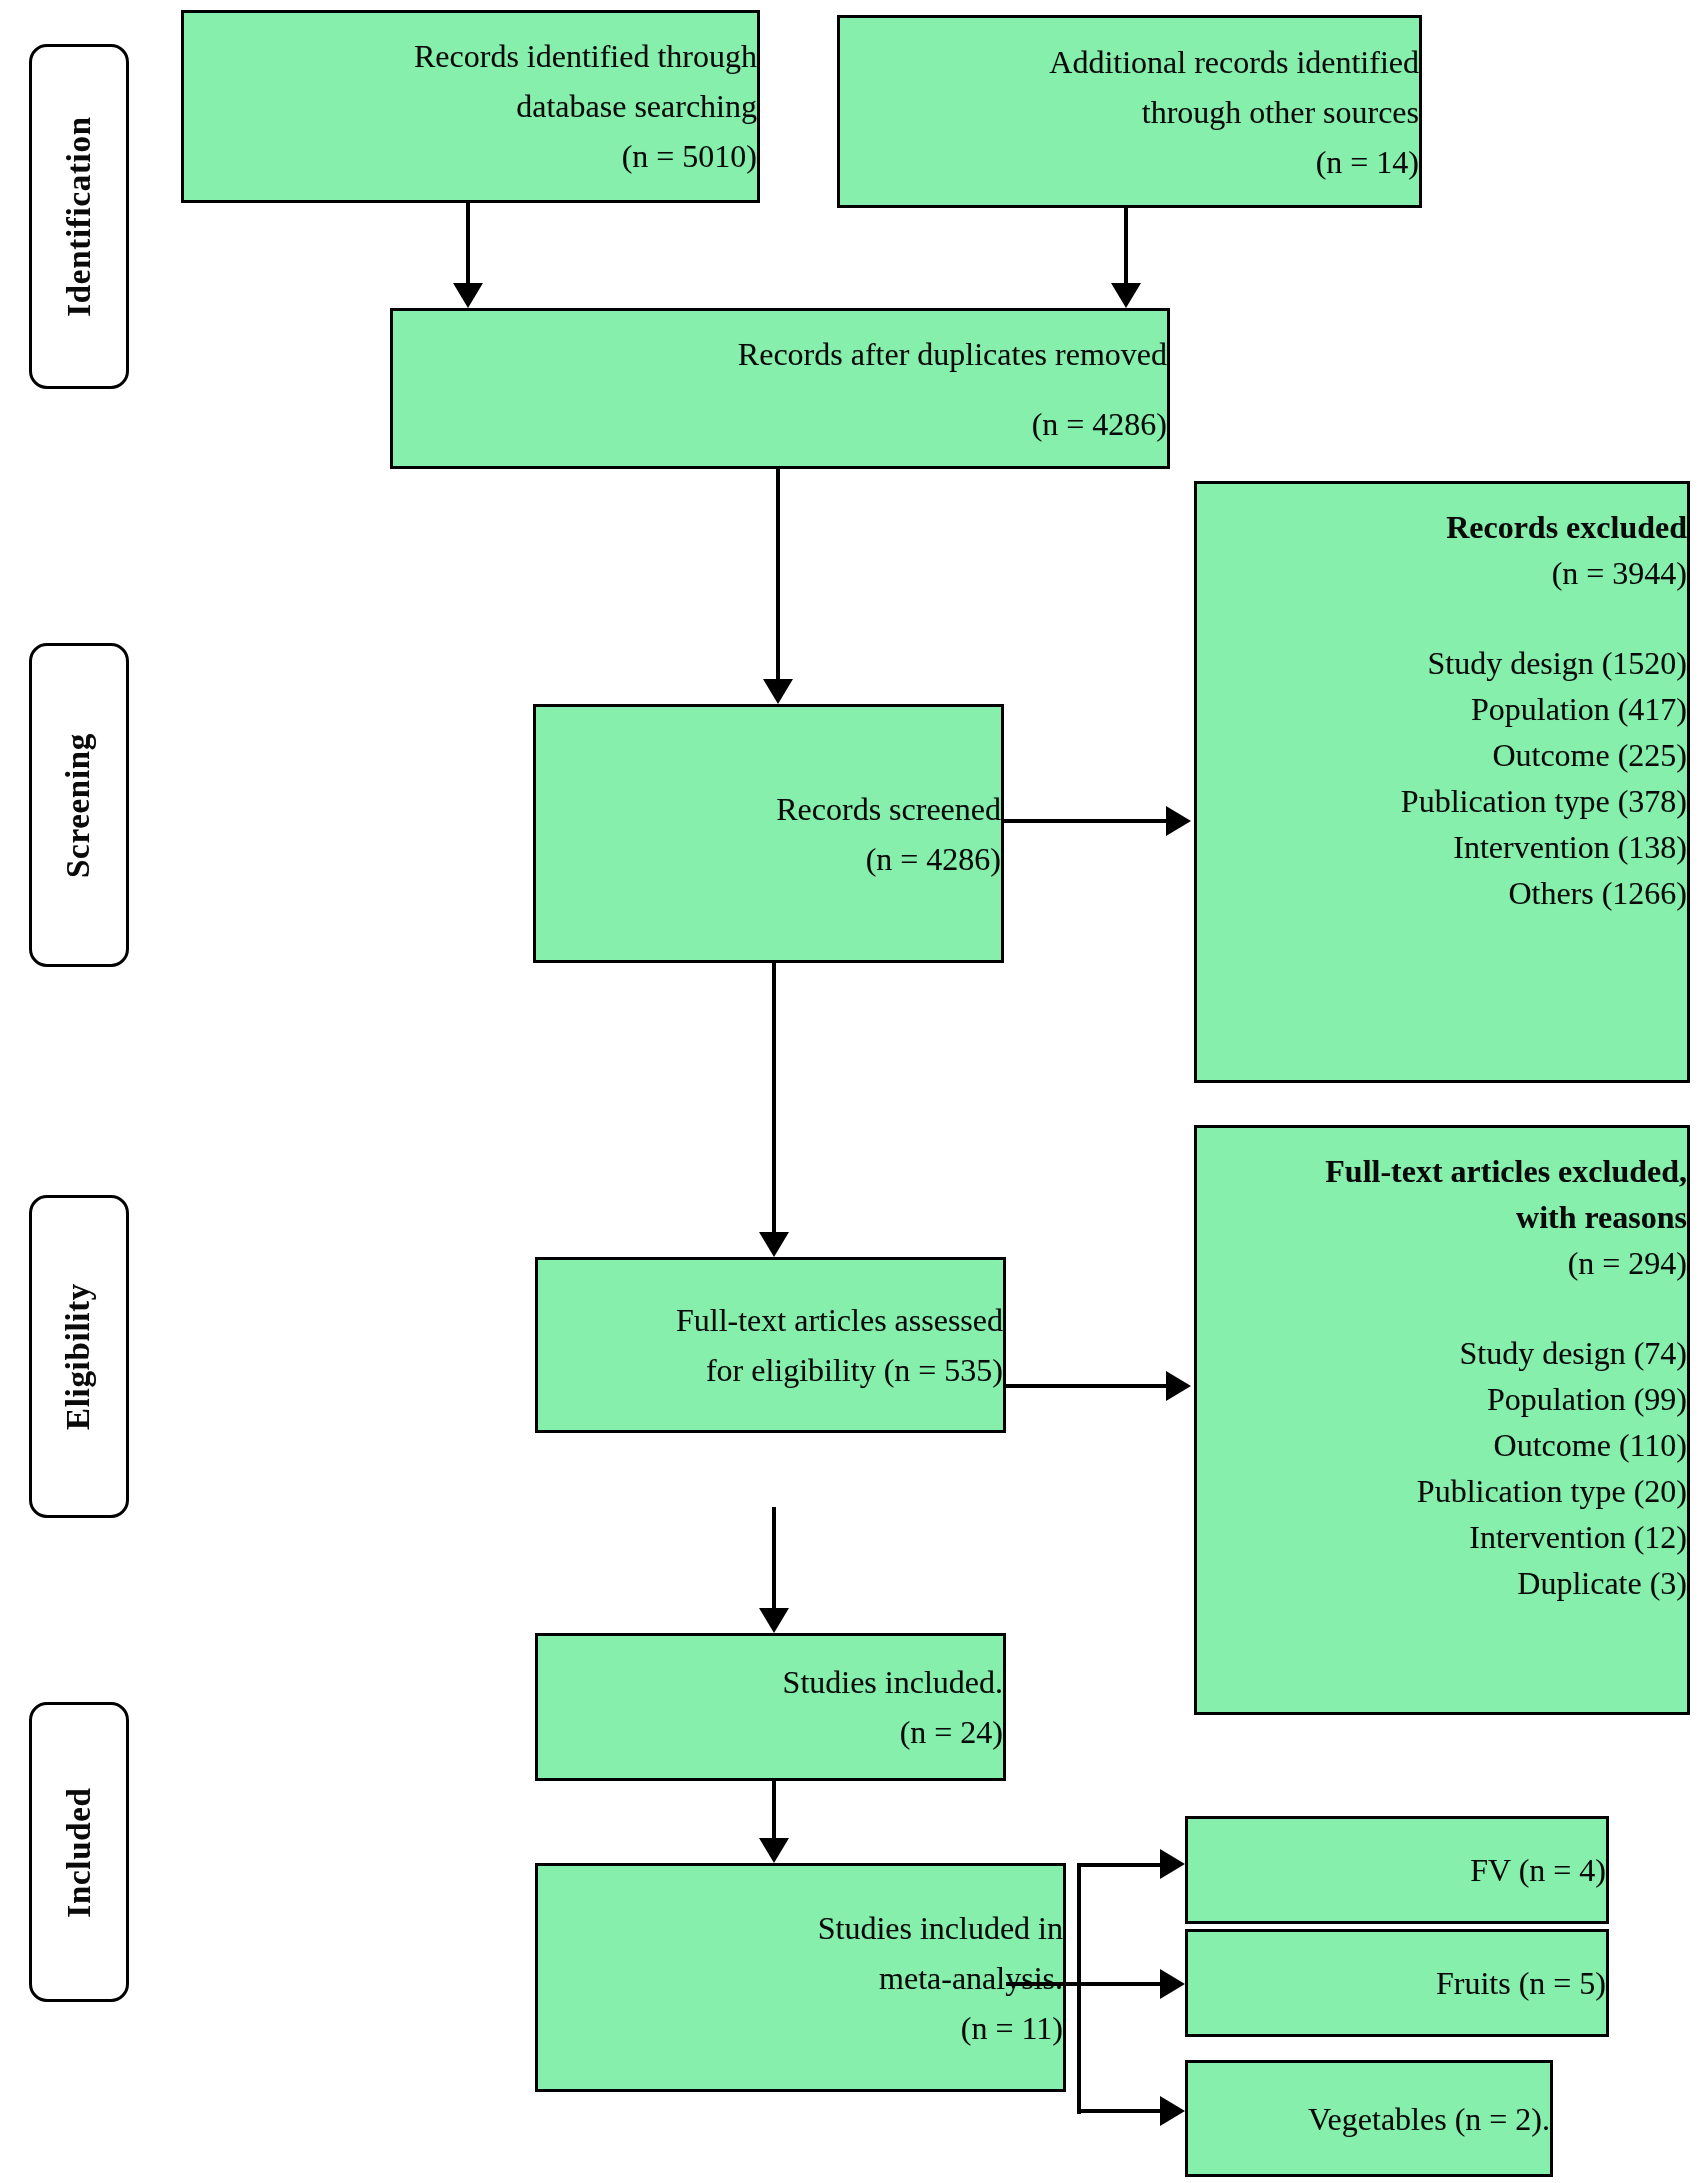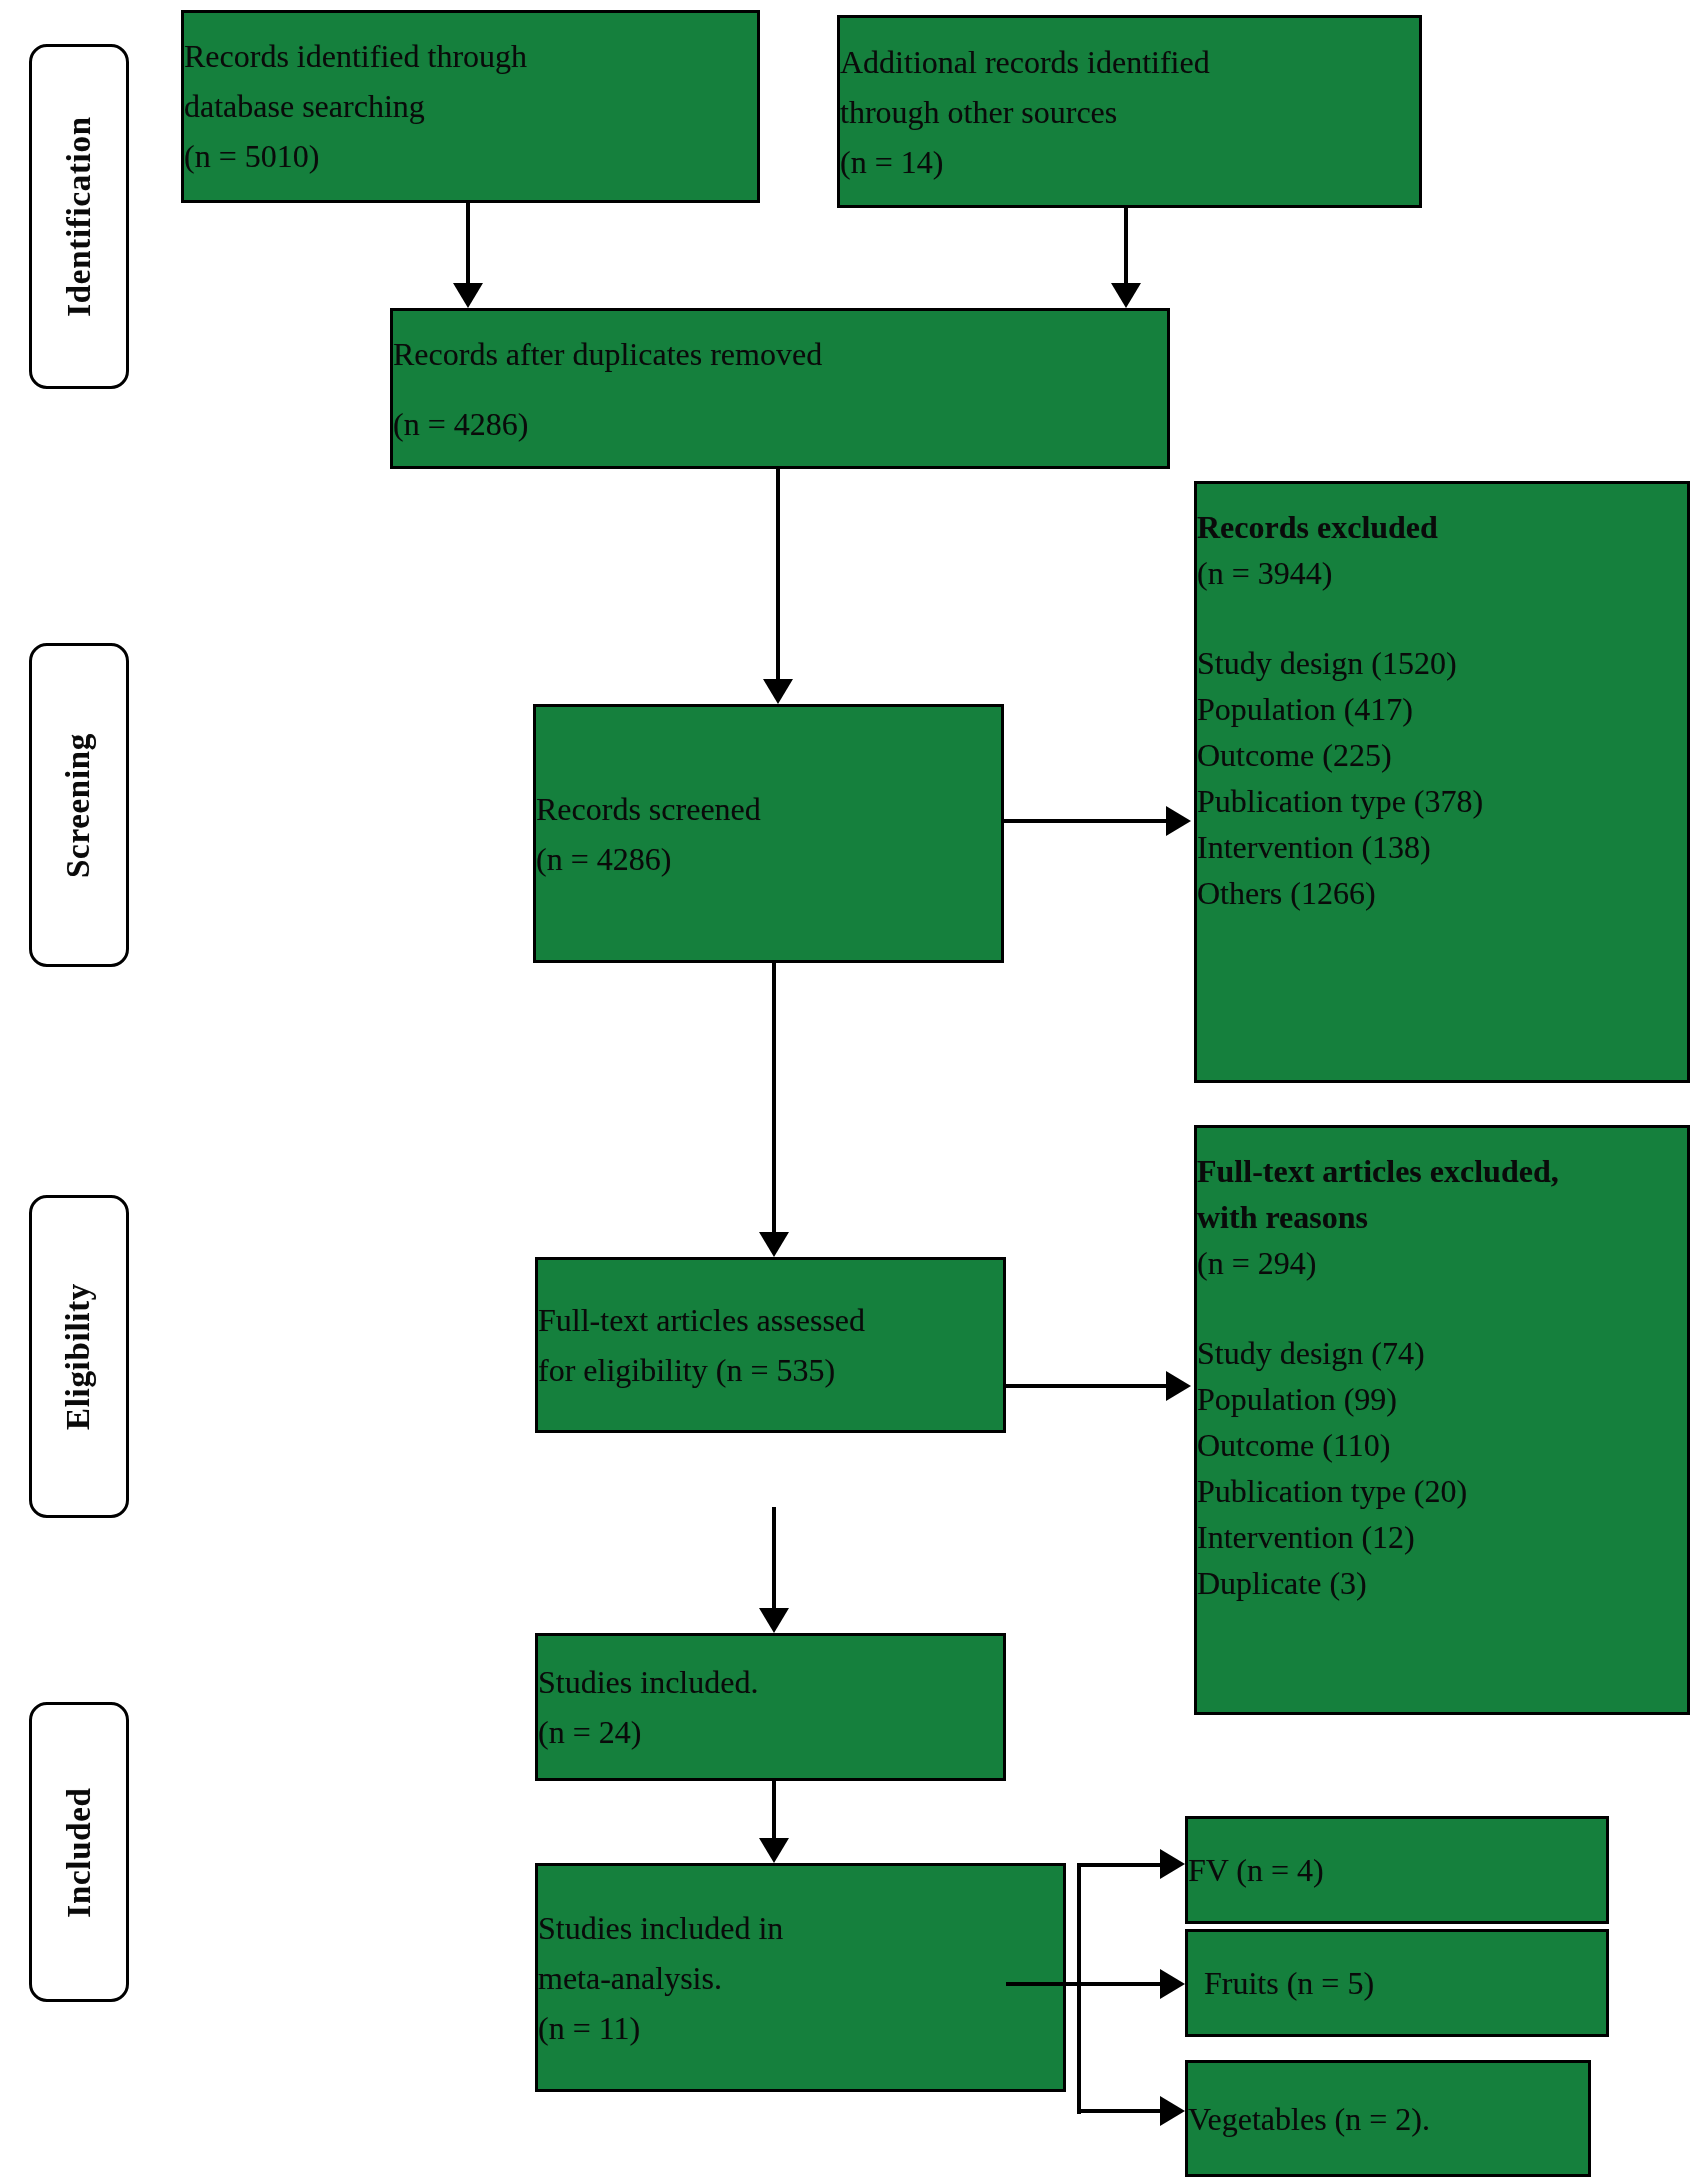--- a/index.html
+++ b/index.html
@@ -1,22 +1,22 @@
 <!DOCTYPE html>
 <html style="font-size:11px"><head>
 <meta charset="utf-8">
 <style>
   html,body{margin:0;padding:0;background:#ffffff;}
   body{width:1700px;height:2183px;position:relative;overflow:hidden;
        font-family:"Liberation Serif","DejaVu Serif",serif;color:#0a0a0a;}
   .canvas{position:absolute;left:0;top:0;width:1700px;height:2183px;background:#ffffff;}
 
   
-  .box{position:absolute;background:#15803d;border:3.4px solid #000;box-sizing:border-box;
-       display:flex;flex-direction:column;justify-content:center;align-items:flex-start;
+  .box{position:absolute;background:#86efac;border:3.4px solid #000;box-sizing:border-box;
+       display:flex;flex-direction:column;justify-content:center;align-items:flex-end;
        text-align:center;}
   .txt{font-size:32px;line-height:50px;white-space:nowrap;text-shadow:0 0 0.7px rgba(0,0,0,.25);}
   .txt-sm{font-size:32px;line-height:46px;white-space:nowrap;text-shadow:0 0 0.7px rgba(0,0,0,.25);}
   .bold{font-weight:bold;}
   .toplist{justify-content:flex-start;padding-top:20px;}
   .spacer{height:44px;}
 
   
   .stage{position:absolute;left:29px;width:100px;background:#ffffff;border:3.4px solid #000;
          border-radius:18px;box-sizing:border-box;display:flex;align-items:center;justify-content:center;}
@@ -146,18 +146,18 @@
   <div class="head-right" style="left:1160px;top:1969px;"></div>
   <div class="hline" style="left:1077px;top:2109px;width:83px;"></div>
   <div class="head-right" style="left:1160px;top:2096px;"></div>
 
   <div class="box" style="left:1185px;top:1796px;width:424px;height:108px;margin-top:20px;">
     <div class="txt">FV (n = 4)</div>
   </div>
   <div class="box" style="left:1185px;top:1929px;width:424px;height:108px;padding-left:16px;">
     <div class="txt">Fruits (n = 5)</div>
   </div>
-  <div class="box" style="left:1185px;top:2060px;width:406px;height:117px;">
+  <div class="box" style="left:1185px;top:2060px;width:368px;height:117px;">
     <div class="txt">Vegetables (n = 2).</div>
   </div>
 
 </div>
 
 
 </body></html>

